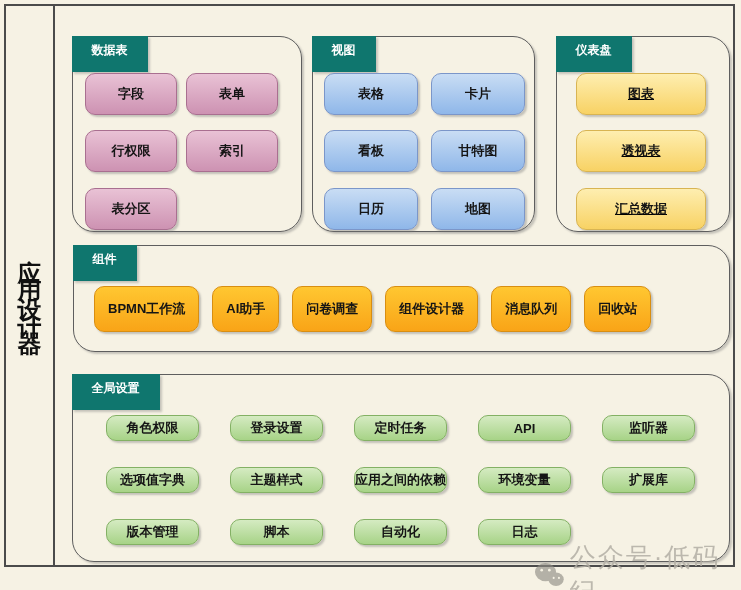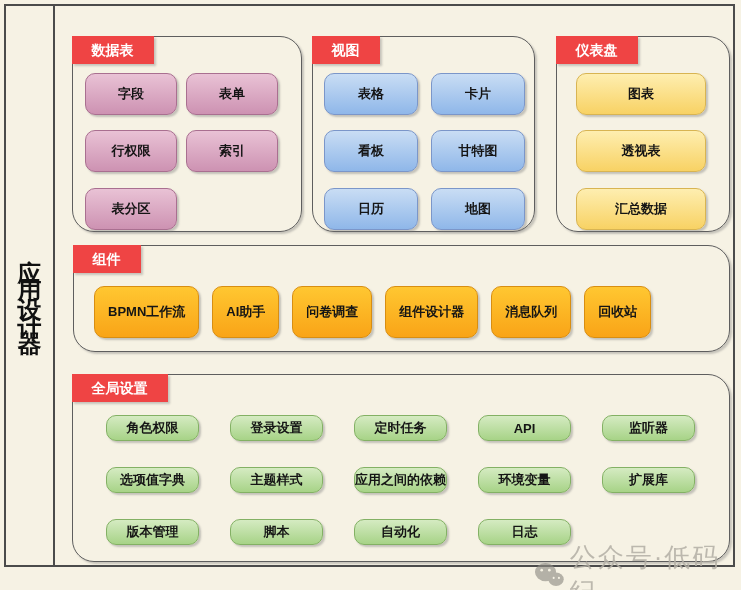--- a/index.html
+++ b/index.html
@@ -32,24 +32,24 @@
   
   .group {
     position: absolute;
     border: 1.5px solid #5e5e5e;
     border-radius: 22px;
     box-shadow: 2px 2px 2px rgba(110,110,110,0.35);
     background: transparent;
   }
   .group-header {
     position: absolute; top: -1.5px; left: -1.5px;
-    height: 28px; line-height: 28px;
+    height: 36px; line-height: 28px;
     padding: 0 20px;
-    background: #ef4444;
-    color: #ffffff; font-size: 14px; font-weight: bold;
+    background: #0f766e;
+    color: #ffffff; font-size: 12px; font-weight: bold;
     white-space: nowrap;
     box-shadow: 2px 2px 2px rgba(110,110,110,0.35);
   }
   .items { position: absolute; left: 0; top: 0; width: 100%; height: 100%; }
   .item {
     display: flex; align-items: center; justify-content: center;
     border-radius: 10px;
     font-size: 13px; font-weight: bold; color: #151515;
     white-space: nowrap;
     border: 1px solid;
@@ -66,24 +66,24 @@
   .g-data-tables { left: 72px;  top: 36px;  width: 230px; height: 196px; }
   .g-views       { left: 312px; top: 36px;  width: 223px; height: 196px; }
   .g-dashboard   { left: 556px; top: 36px;  width: 174px; height: 196px; }
   .g-components  { left: 73px;  top: 245px; width: 657px; height: 107px; }
   .g-global      { left: 72px;  top: 374px; width: 658px; height: 188px; }
 
   .g-data-tables .items { display: grid; grid-template-columns: 92px 92px; gap: 14px 9px; padding: 36px 0 0 12px; }
   .g-data-tables .item  { height: 42px; }
   .g-views .items       { display: grid; grid-template-columns: 94px 94px; gap: 14px 13px; padding: 36px 0 0 11px; }
   .g-views .item        { height: 42px; }
-  .g-dashboard .items   { display: grid; grid-template-columns: 130px; gap: 14px; padding: 36px 14px 0 19px; }
+  .g-dashboard .items   { display: grid; grid-template-columns: 130px; gap: 14px; padding: 36px 14px 0 19px; text-decoration: underline; }
   .g-dashboard .item    { height: 42px; }
   .g-components .items  { display: flex; gap: 13px; padding: 40px 0 0 20px; }
-  .g-components .item   { height: 52px; padding: 14px 13px; }
+  .g-components .item   { height: 46px; padding: 14px 13px; }
   .g-global .items      { display: grid; grid-template-columns: repeat(5, 93px); gap: 10px 31px; padding: 40px 0 0 33px; }
   .g-global .item       { height: 26px; }
 
   
   .watermark {
     position: absolute; left: 534px; top: 540px;
     display: flex; align-items: center; gap: 5px;
     color: #b3afa5; opacity: 0.85;
     font-size: 26px; letter-spacing: 2px;
     pointer-events: none;

